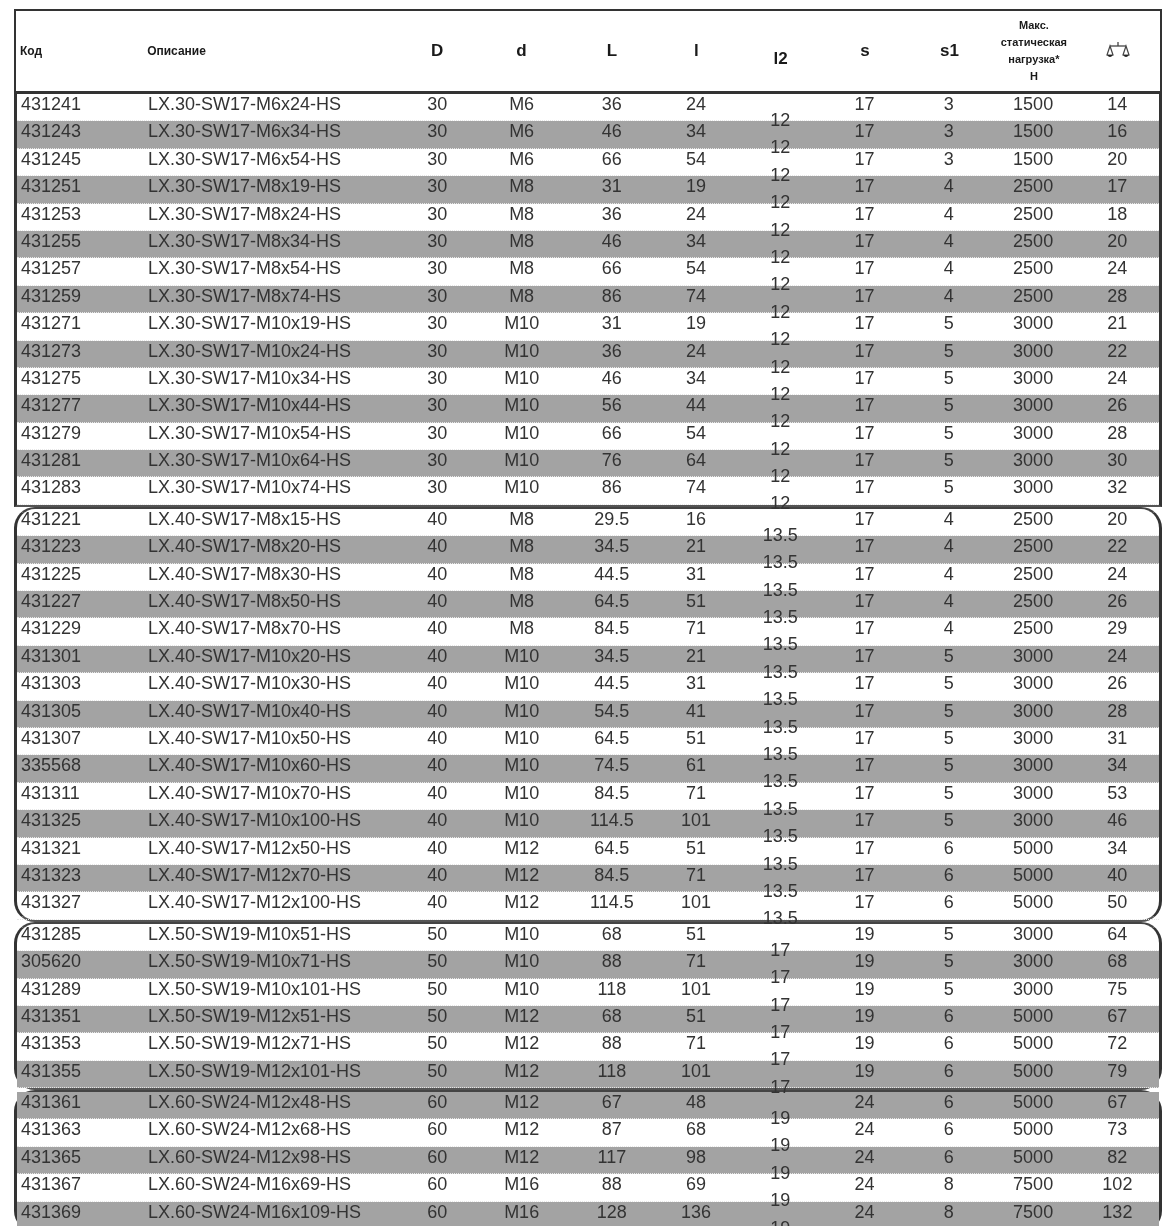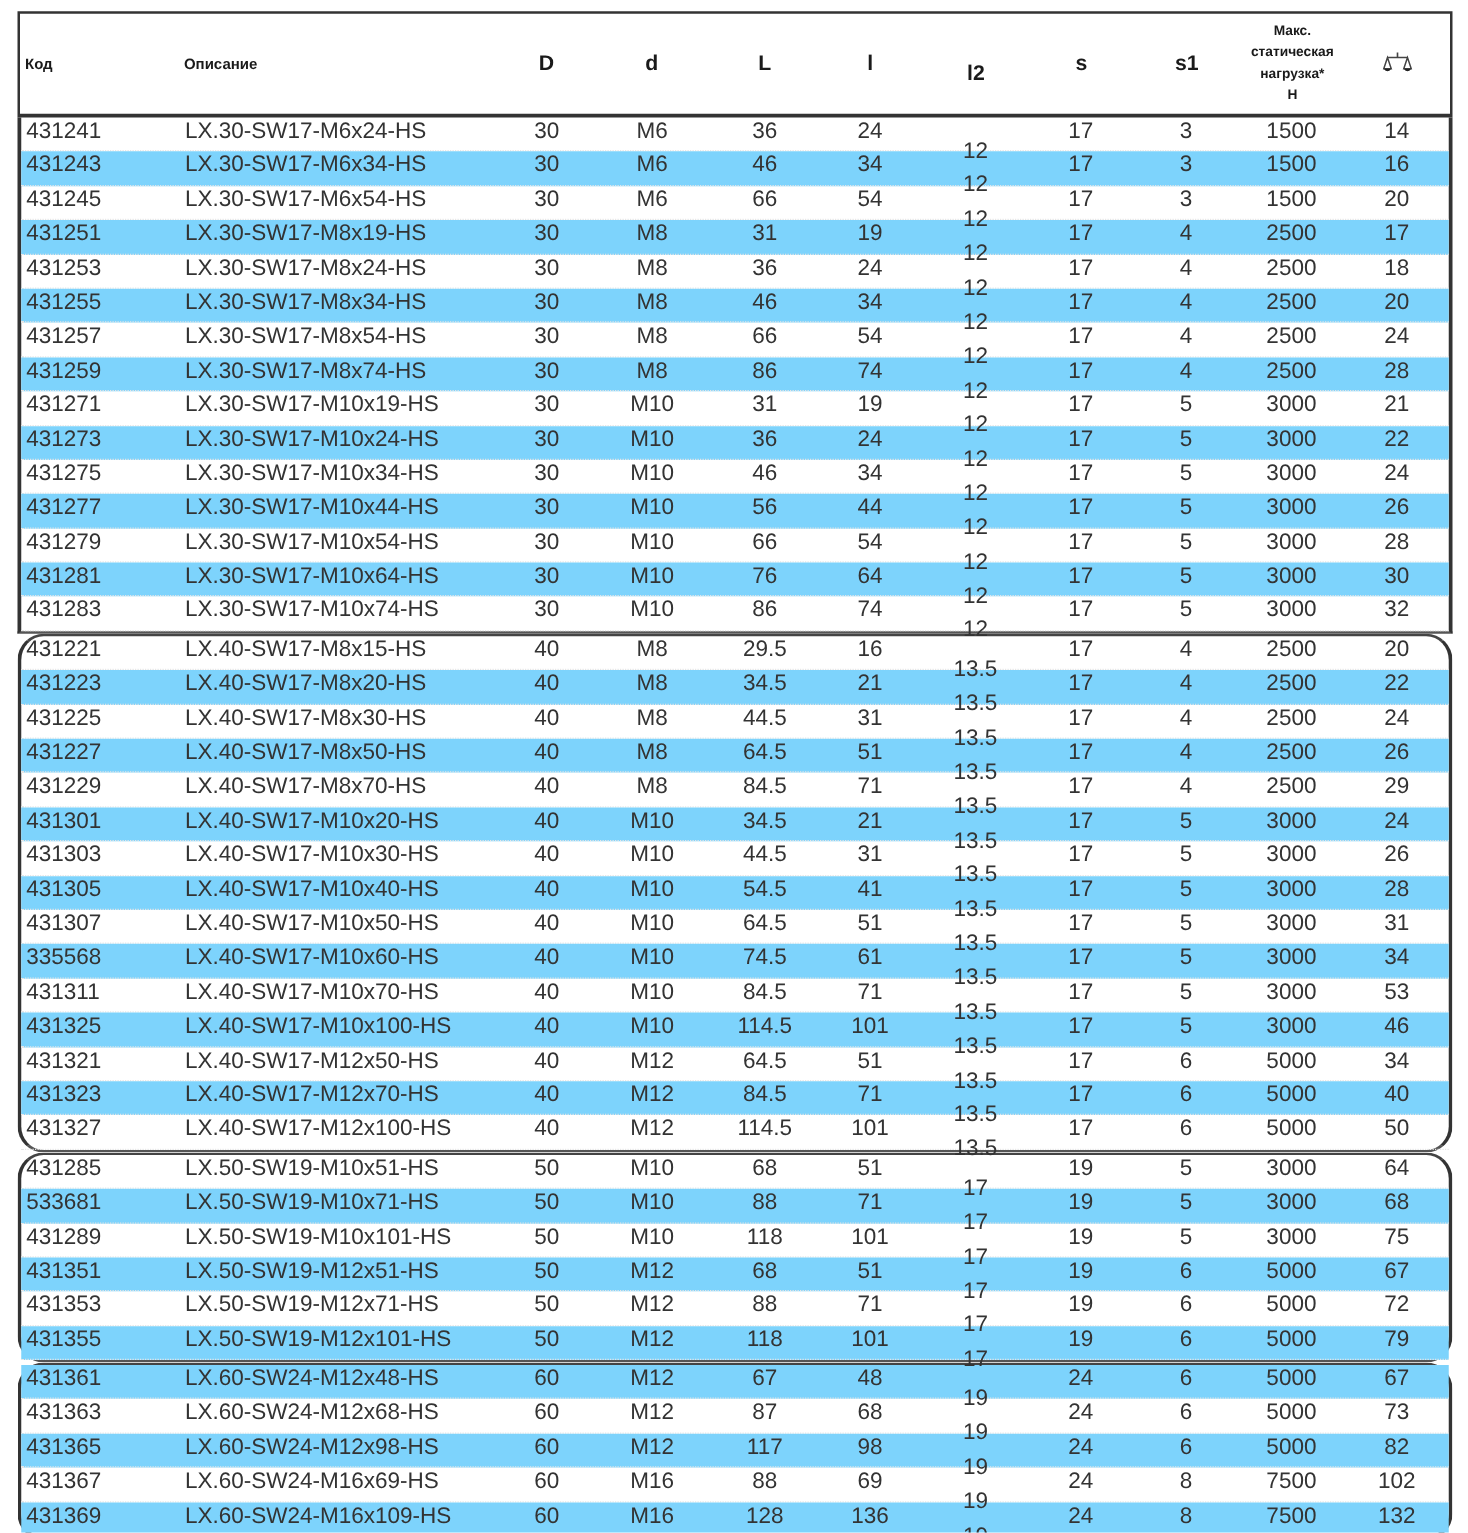--- a/index.html
+++ b/index.html
@@ -6,21 +6,21 @@
   body { width: 1174px; height: 1226px; position: relative; overflow: hidden;
          font-family: "Liberation Sans", "DejaVu Sans", sans-serif; color: #2a2a2a; }
   .tbl { position: absolute; left: 14px; top: 9px; width: 1148px; }
   .hdr { display: flex; height: 85px; align-items: center; border: 2px solid #333; border-bottom: 3px solid #333;
          font-weight: bold; color: #1a1a1a; box-sizing: border-box; }
   .group { border-left: 3px solid #333; border-right: 3px solid #333; border-bottom: 2px solid #555; box-sizing: border-box; }
   .group.first { border-top: none; }
   .group + .group { border-top: 2px solid #444; border-radius: 21px; }
   .group.last { border-bottom: 3px solid #333; }
   .row { display: flex; height: 26.4px; font-size: 18px; color: #333; border-bottom: 1px dotted #e6e6e6; }
-  .row.shaded { background: #7dd3fc; }
+  .row.shaded { background: #a3a3a3; }
   .c { box-sizing: border-box; white-space: nowrap; }
   .c-code { width: 128px; padding-left: 4px; }
   .c-desc { width: 260px; padding-left: 4px; }
   .c-D { width: 72px; text-align: center; }
   .c-d { width: 98px; text-align: center; }
   .c-L { width: 84px; text-align: center; }
   .c-l { width: 86px; text-align: center; }
   .c-l2 { width: 84px; text-align: center; margin-top: 16px; }
   .c-s { width: 86px; text-align: center; }
   .c-s1 { width: 84px; text-align: center; }
@@ -465,21 +465,21 @@
           <div class="c c-d">M10</div>
           <div class="c c-L">68</div>
           <div class="c c-l">51</div>
           <div class="c c-l2">17</div>
           <div class="c c-s">19</div>
           <div class="c c-s1">5</div>
           <div class="c c-load">3000</div>
           <div class="c c-w">64</div>
         </div>
         <div class="row shaded">
-          <div class="c c-code">533681</div>
+          <div class="c c-code">305620</div>
           <div class="c c-desc">LX.50-SW19-M10x71-HS</div>
           <div class="c c-D">50</div>
           <div class="c c-d">M10</div>
           <div class="c c-L">88</div>
           <div class="c c-l">71</div>
           <div class="c c-l2">17</div>
           <div class="c c-s">19</div>
           <div class="c c-s1">5</div>
           <div class="c c-load">3000</div>
           <div class="c c-w">68</div>

